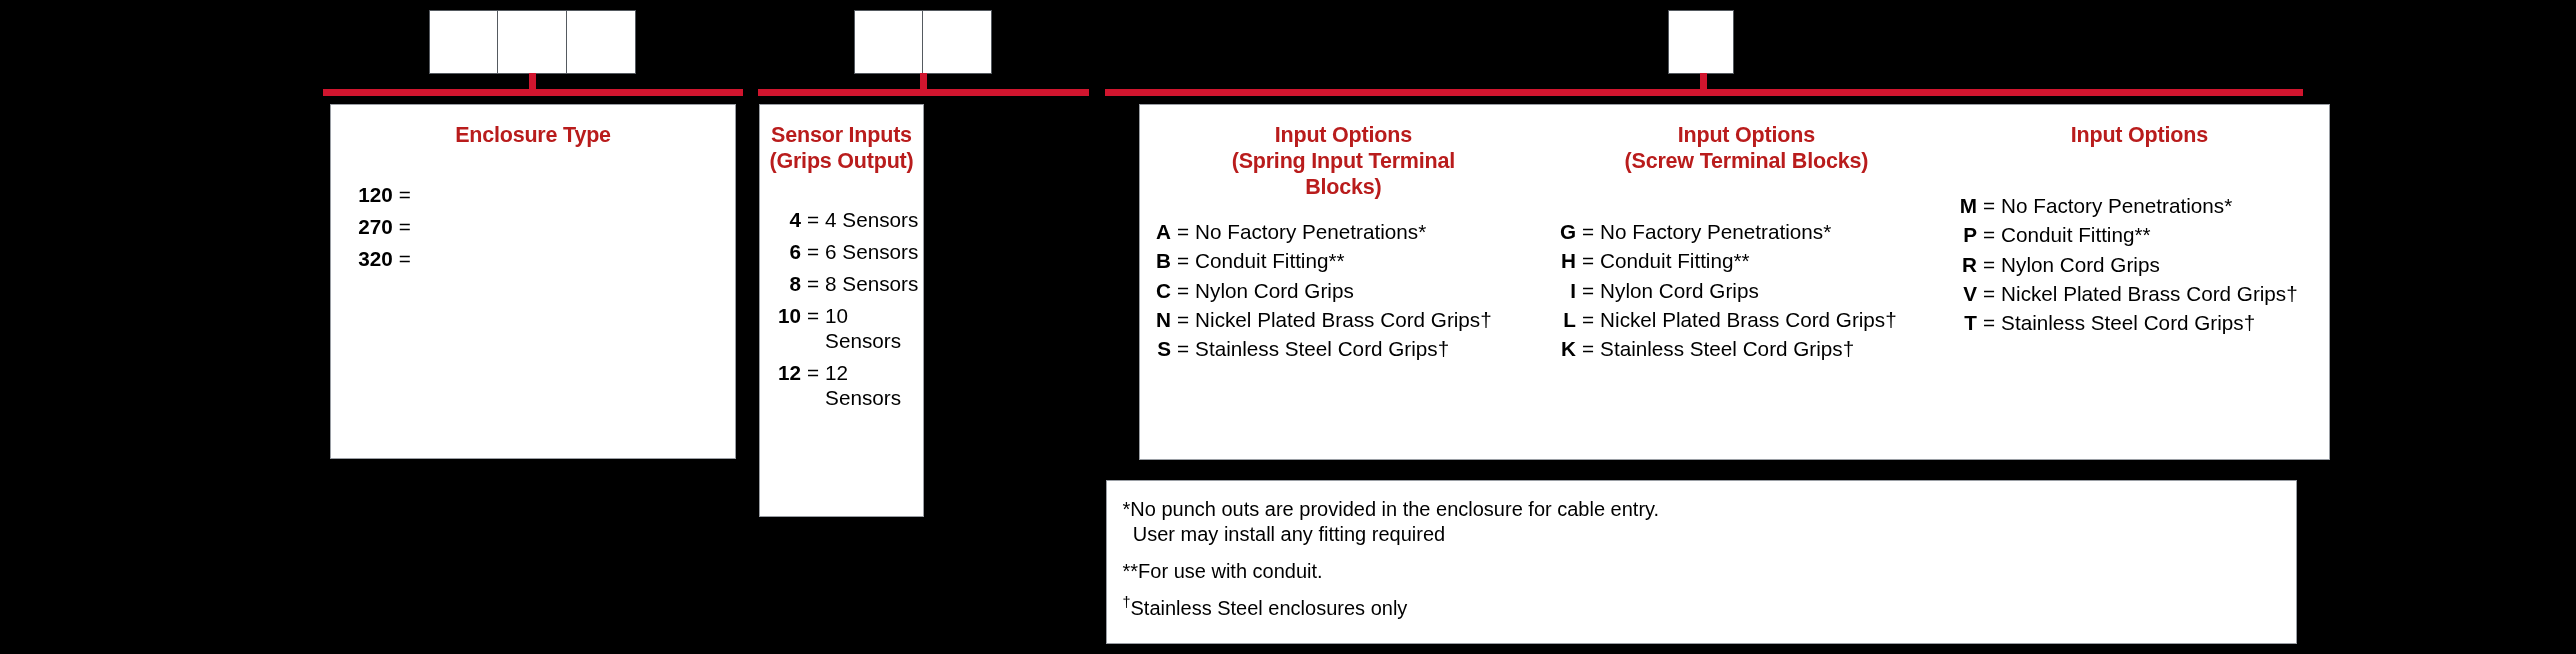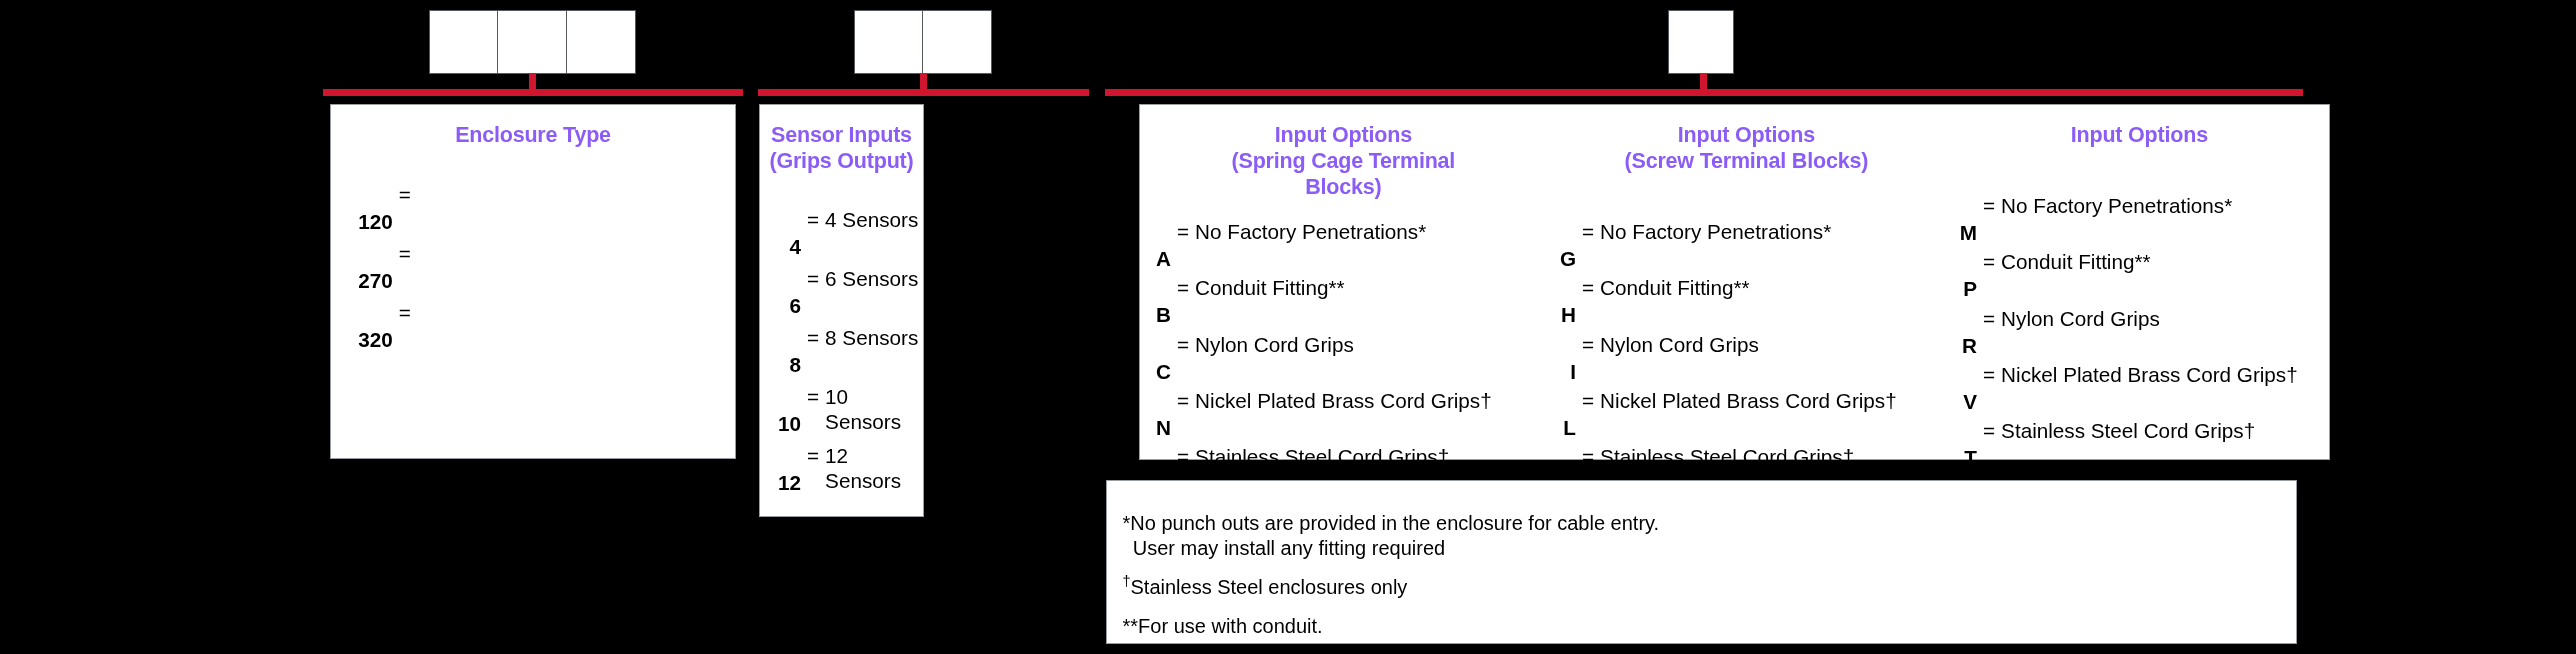--- a/index.html
+++ b/index.html
@@ -53,21 +53,21 @@
   .panel {
     position: absolute;
     background: #ffffff;
     border: 1.7px solid #9a9ea4;
     box-sizing: border-box;
   }
 
   .panel-title {
     text-align: center;
     font-weight: bold;
-    color: #8b5cf6;
+    color: #b91c1c;
     font-size: 21.5px;
     line-height: 26px;
     letter-spacing: -0.2px;
   }
 
   .opt-list {
     list-style: none;
     margin: 0;
     padding: 0;
   }
@@ -76,21 +76,20 @@
     align-items: flex-start;
     font-size: 20.7px;
     line-height: 25px;
     color: #000000;
   }
   .opt-code {
     font-weight: bold;
     text-align: right;
     flex: 0 0 auto;
     white-space: pre;
-    margin-top: 27px;
   }
   .opt-eq {
     flex: 0 0 auto;
     padding: 0 6px;
   }
   .opt-desc {
     flex: 1 1 auto;
   }
 
   
@@ -129,21 +128,20 @@
   #panel-notes {
     left: 1106px; top: 480px; width: 1191px; height: 164px;
     padding: 15.5px 19px 0 15.5px;
     box-sizing: border-box;
   }
   .note {
     font-size: 20px;
     line-height: 25px;
     color: #000000;
     margin-bottom: 12px;
-    margin-top: 14px;
   }
   .note .cont {
     display: block;
     padding-left: 10.3px;
   }
   sup.mark {
     font-size: 0.72em;
     vertical-align: super;
     line-height: 0;
   }
@@ -227,21 +225,21 @@
         <span class="opt-desc">12 Sensors</span>
       </li>
     </ul>
   </div>
 
   <div class="panel" id="panel-options">
 
     <div class="opt-col" id="col-spring">
       <div class="panel-title">
         <div>Input Options</div>
-        <div>(Spring Cage Terminal</div>
+        <div>(Spring Input Terminal</div>
         <div>Blocks)</div>
       </div>
       <ul class="opt-list">
         <li class="opt-row">
           <span class="opt-code">A</span>
           <span class="opt-eq">=</span>
           <span class="opt-desc">No Factory Penetrations*</span>
         </li>
         <li class="opt-row">
           <span class="opt-code">B</span>
@@ -336,21 +334,21 @@
     </div>
 
   </div>
 
   <div class="panel" id="panel-notes">
     <div class="note">
       <span>*</span><span>No punch outs are provided in the enclosure for cable entry.</span>
       <span class="cont">User may install any fitting required</span>
     </div>
     <div class="note">
+      <span>**</span><span>For use with conduit.</span>
+    </div>
+    <div class="note">
       <sup class="mark">†</sup><span>Stainless Steel enclosures only</span>
     </div>
-    <div class="note">
-      <span>**</span><span>For use with conduit.</span>
-    </div>
   </div>
 
 </div>
 
 
 </body></html>

